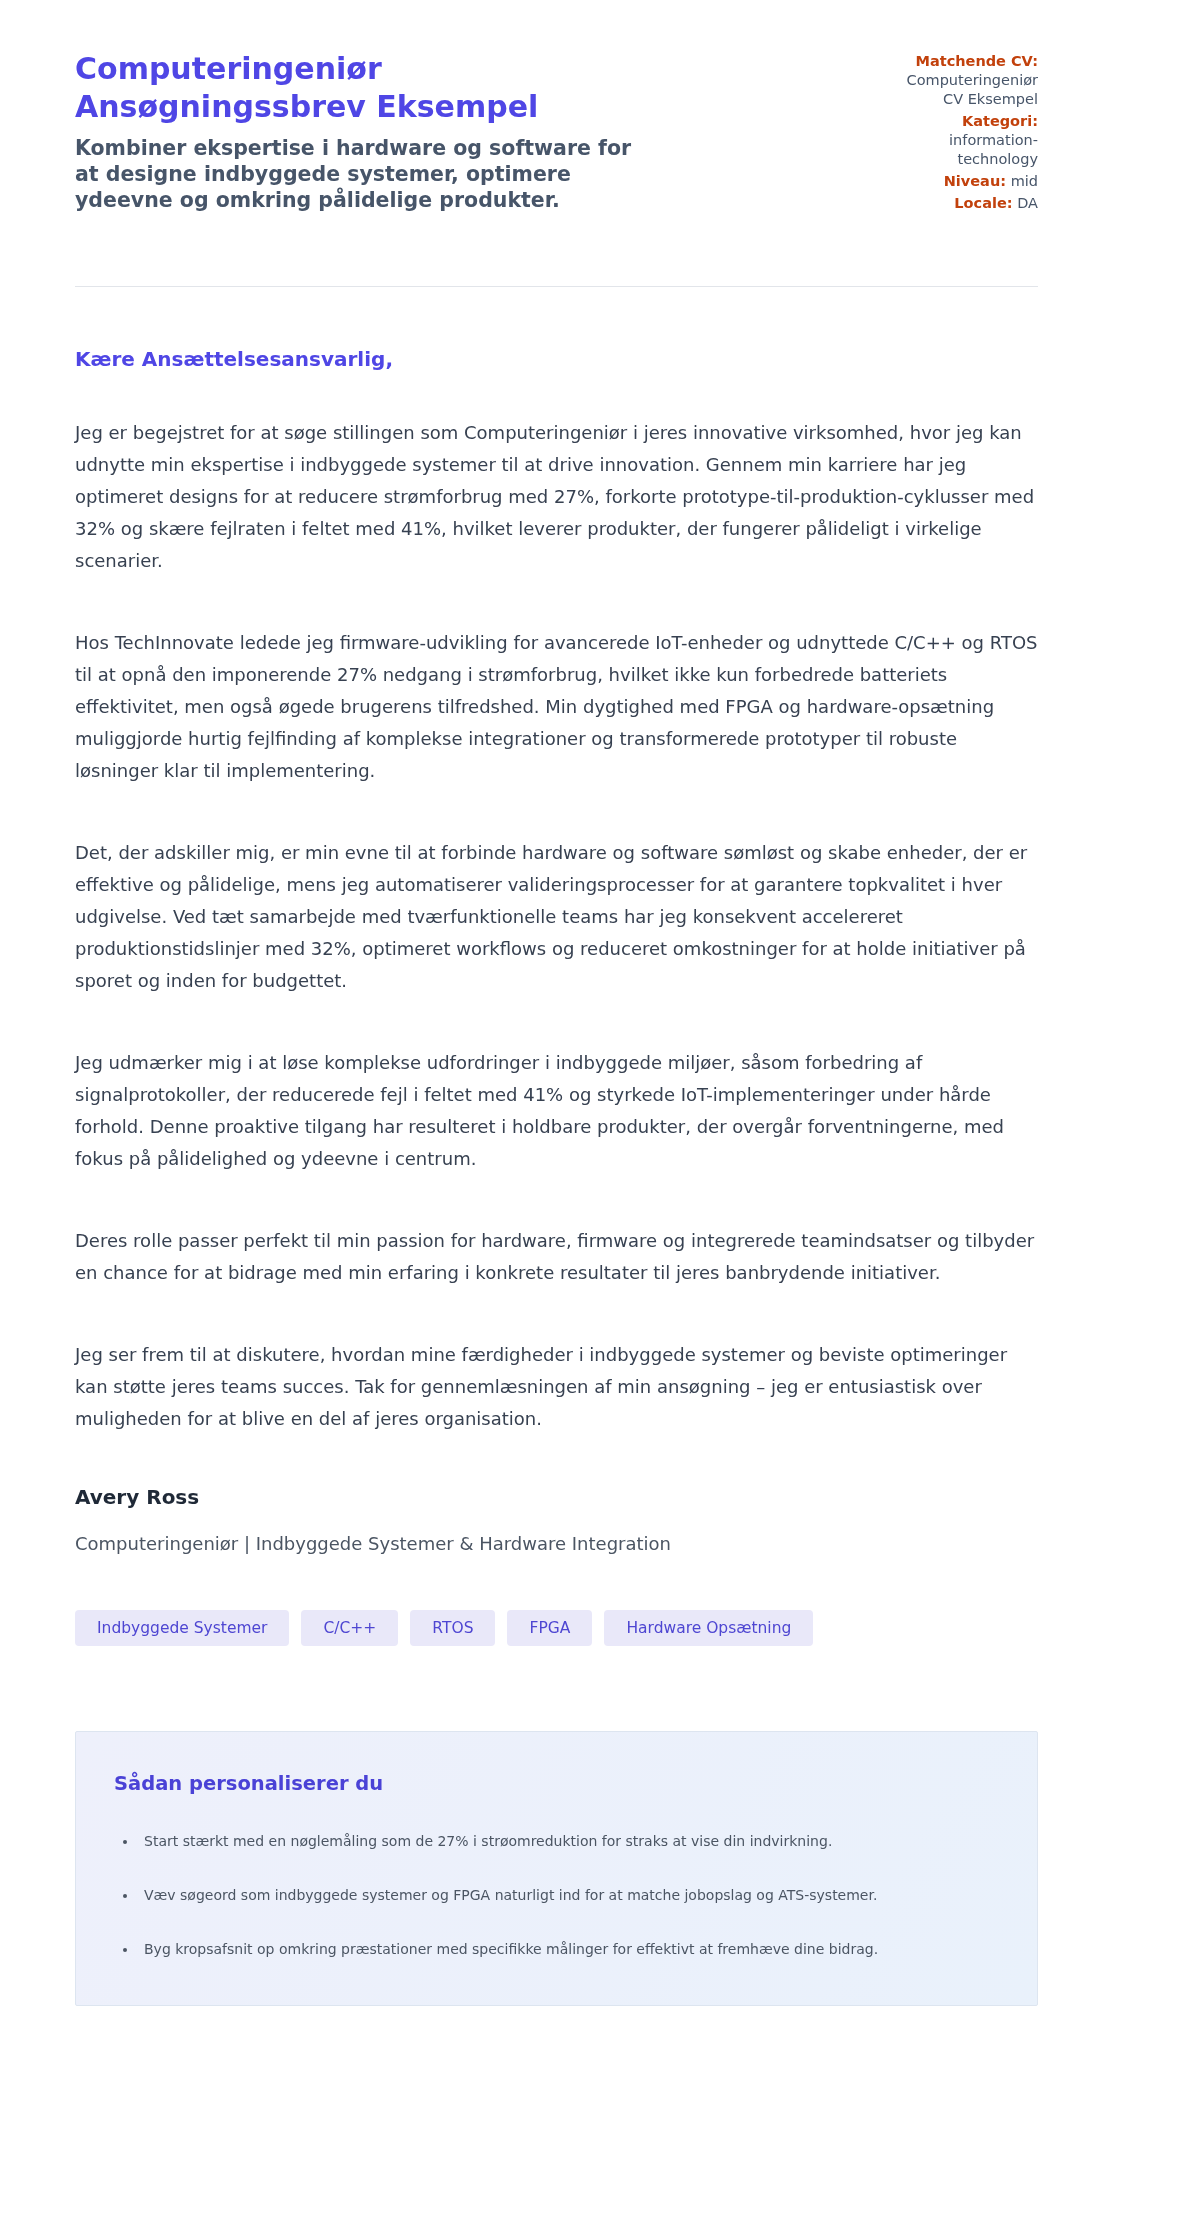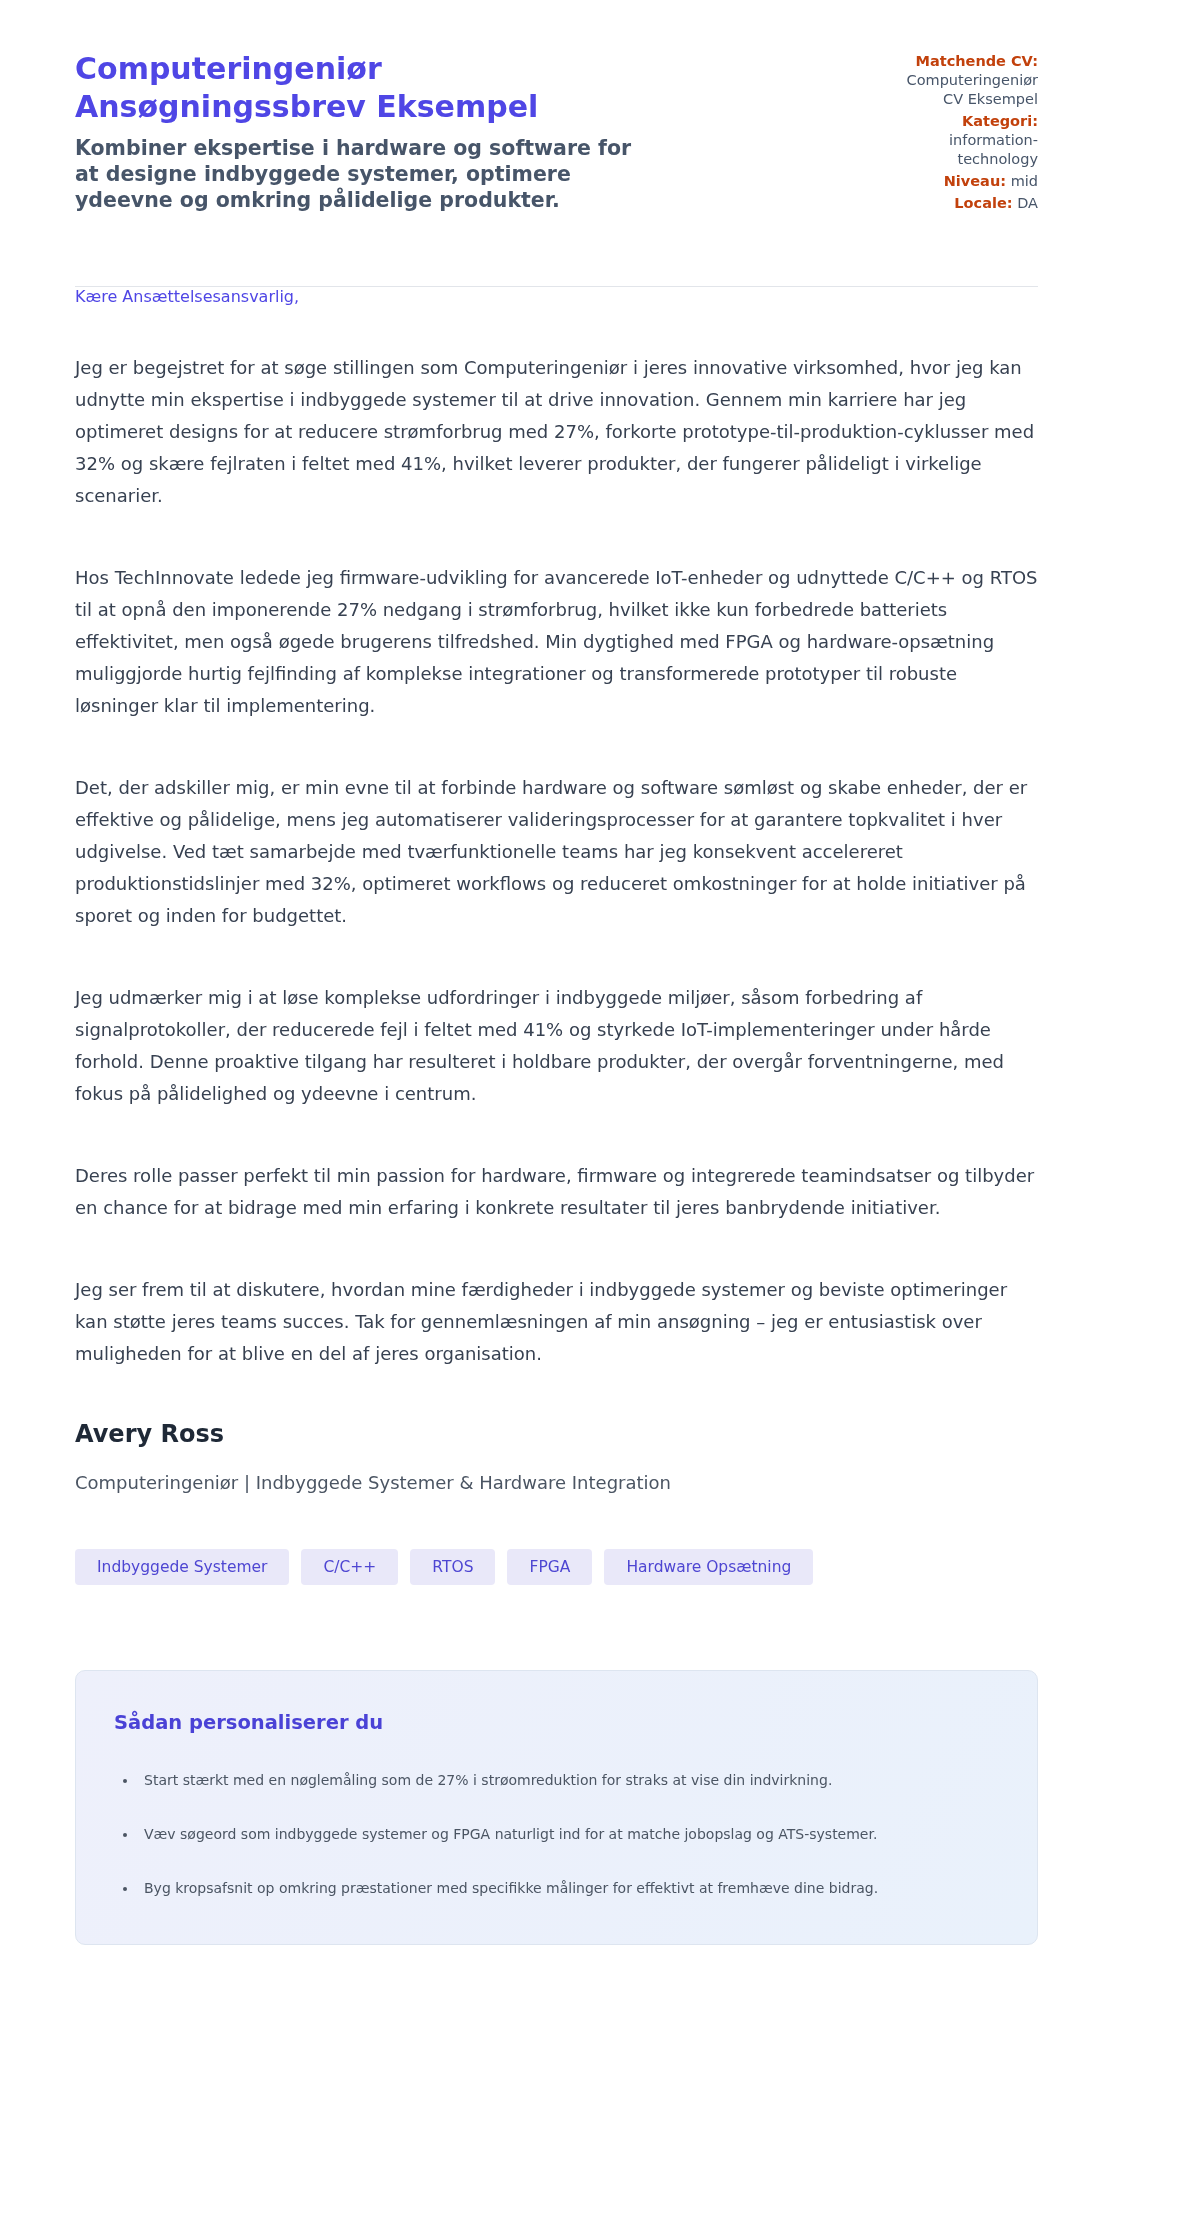--- a/index.html
+++ b/index.html
@@ -43,35 +43,36 @@
   }
   .meta-item { margin-bottom: 3px; }
   .meta-item b { color: #c2410c; font-weight: bold; }
   .divider {
     border: none;
     border-top: 1px solid #e2e5ea;
     margin: 70px 0 0 0;
   }
   
   .greeting {
-    font-size: 16px;
-    font-weight: normal;
+    margin-top: 60px;
+    font-size: 20px;
+    font-weight: bold;
     color: #4f46e5;
   }
   .letter-body { margin-top: 46px; max-width: 1056px; }
   .letter-body p {
     margin: 0 0 50px 0;
     font-size: 18px;
     line-height: 32px;
     color: #374151;
   }
   
   .sig-name {
     margin-top: 16px;
-    font-size: 24px;
+    font-size: 20px;
     font-weight: bold;
     color: #1f2937;
   }
   .sig-role {
     margin-top: 24px;
     font-size: 18px;
     color: #4b5563;
   }
   
   .tags { margin-top: 56px; display: flex; gap: 12px; }
@@ -81,21 +82,21 @@
     font-size: 15.5px;
     padding: 9px 22px;
     border-radius: 4px;
     white-space: nowrap;
   }
   
   .tips {
     margin-top: 85px;
     background: linear-gradient(120deg, #eef0fb 0%, #e9f1fb 100%);
     border: 1px solid #dde5f0;
-    border-radius: 10px;
+    border-radius: 2px;
     padding: 40px 38px 40px 38px;
   }
   .tips-title {
     font-size: 19.5px;
     font-weight: bold;
     color: #4a42d6;
     margin: 0;
   }
   .tips ul {
     margin: 30px 0 0 0;

